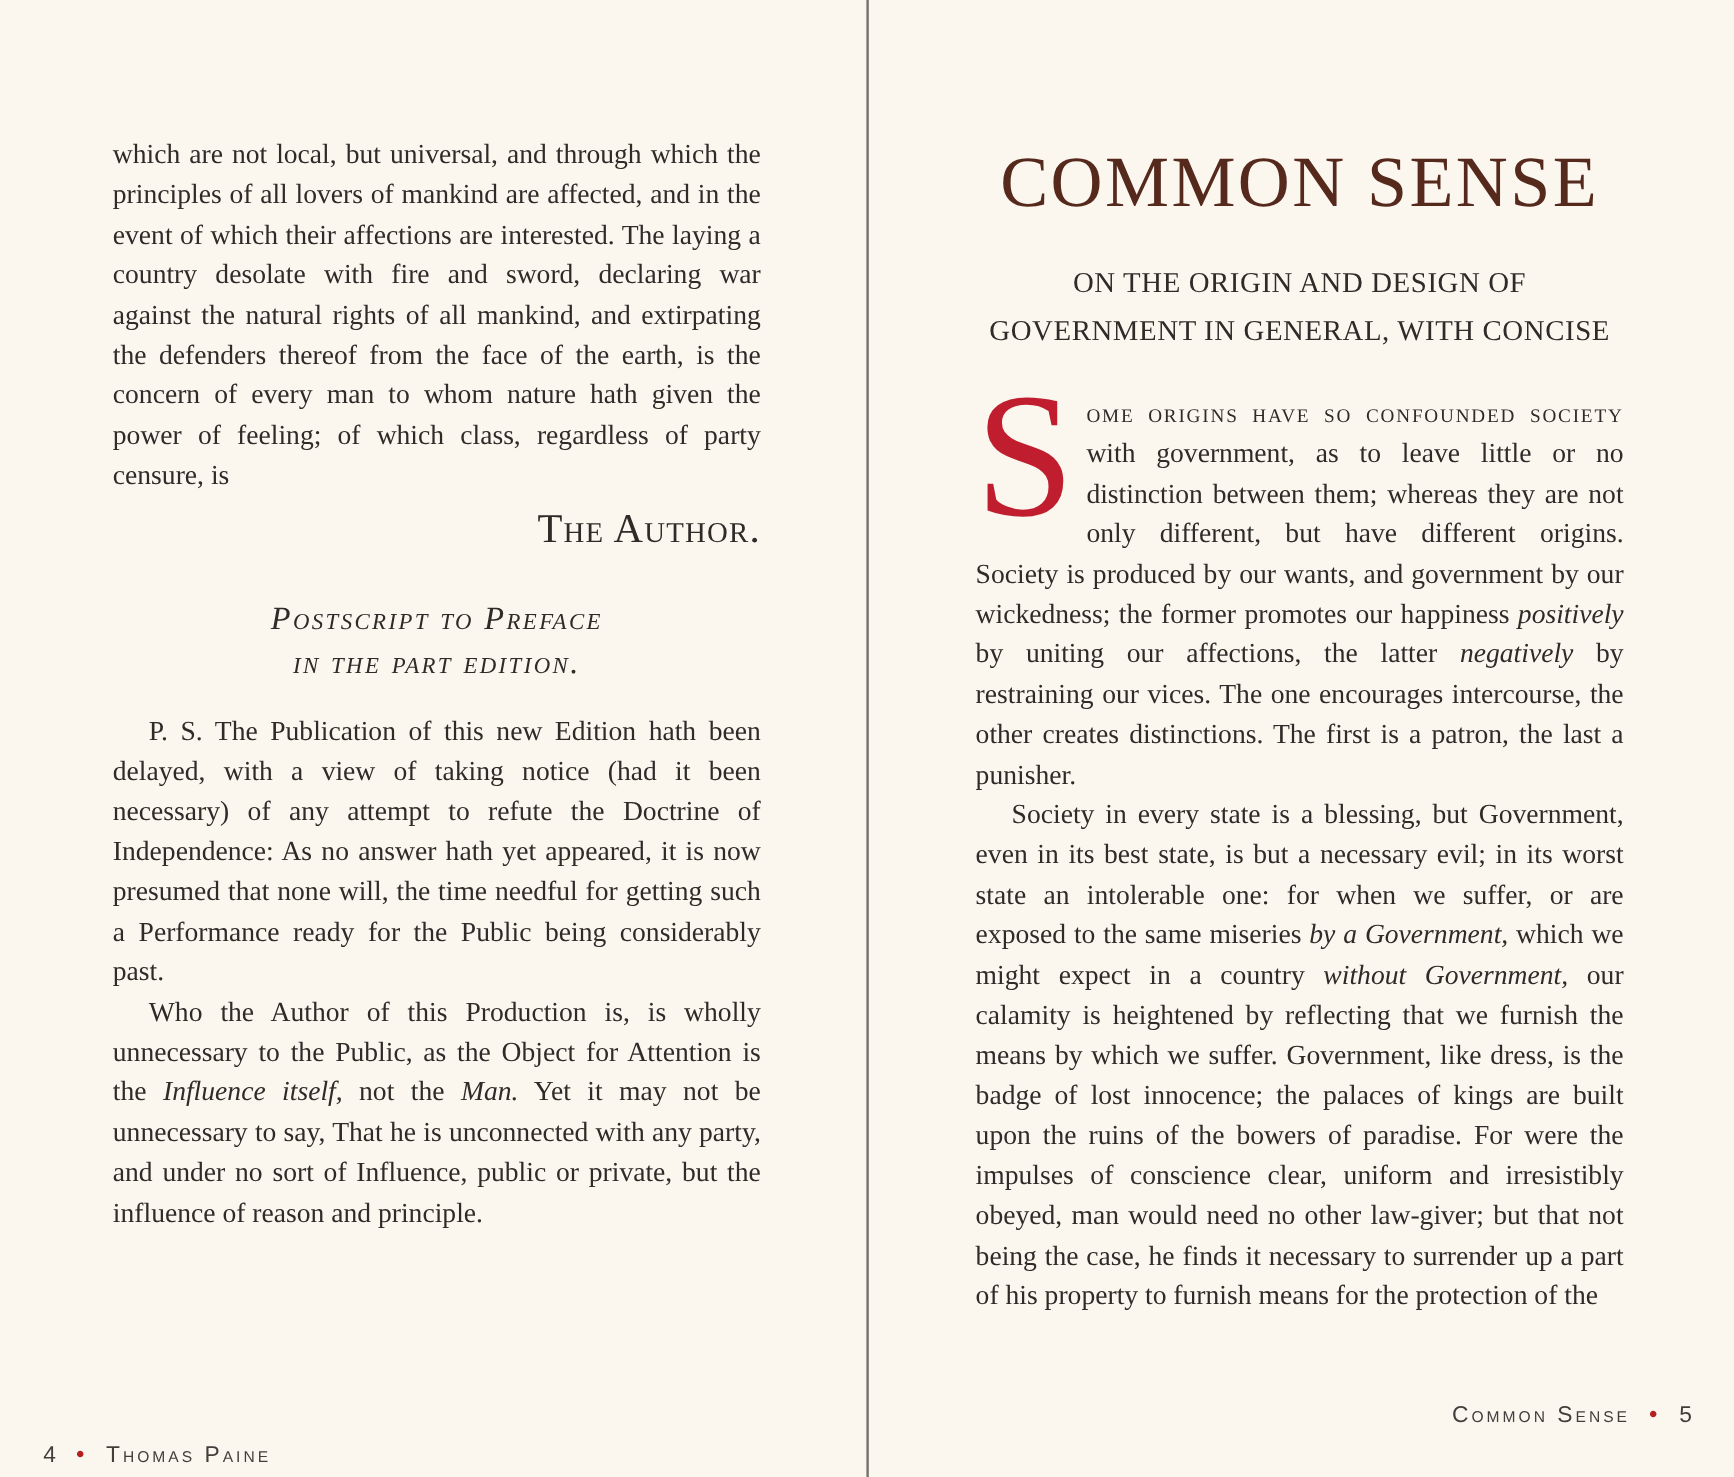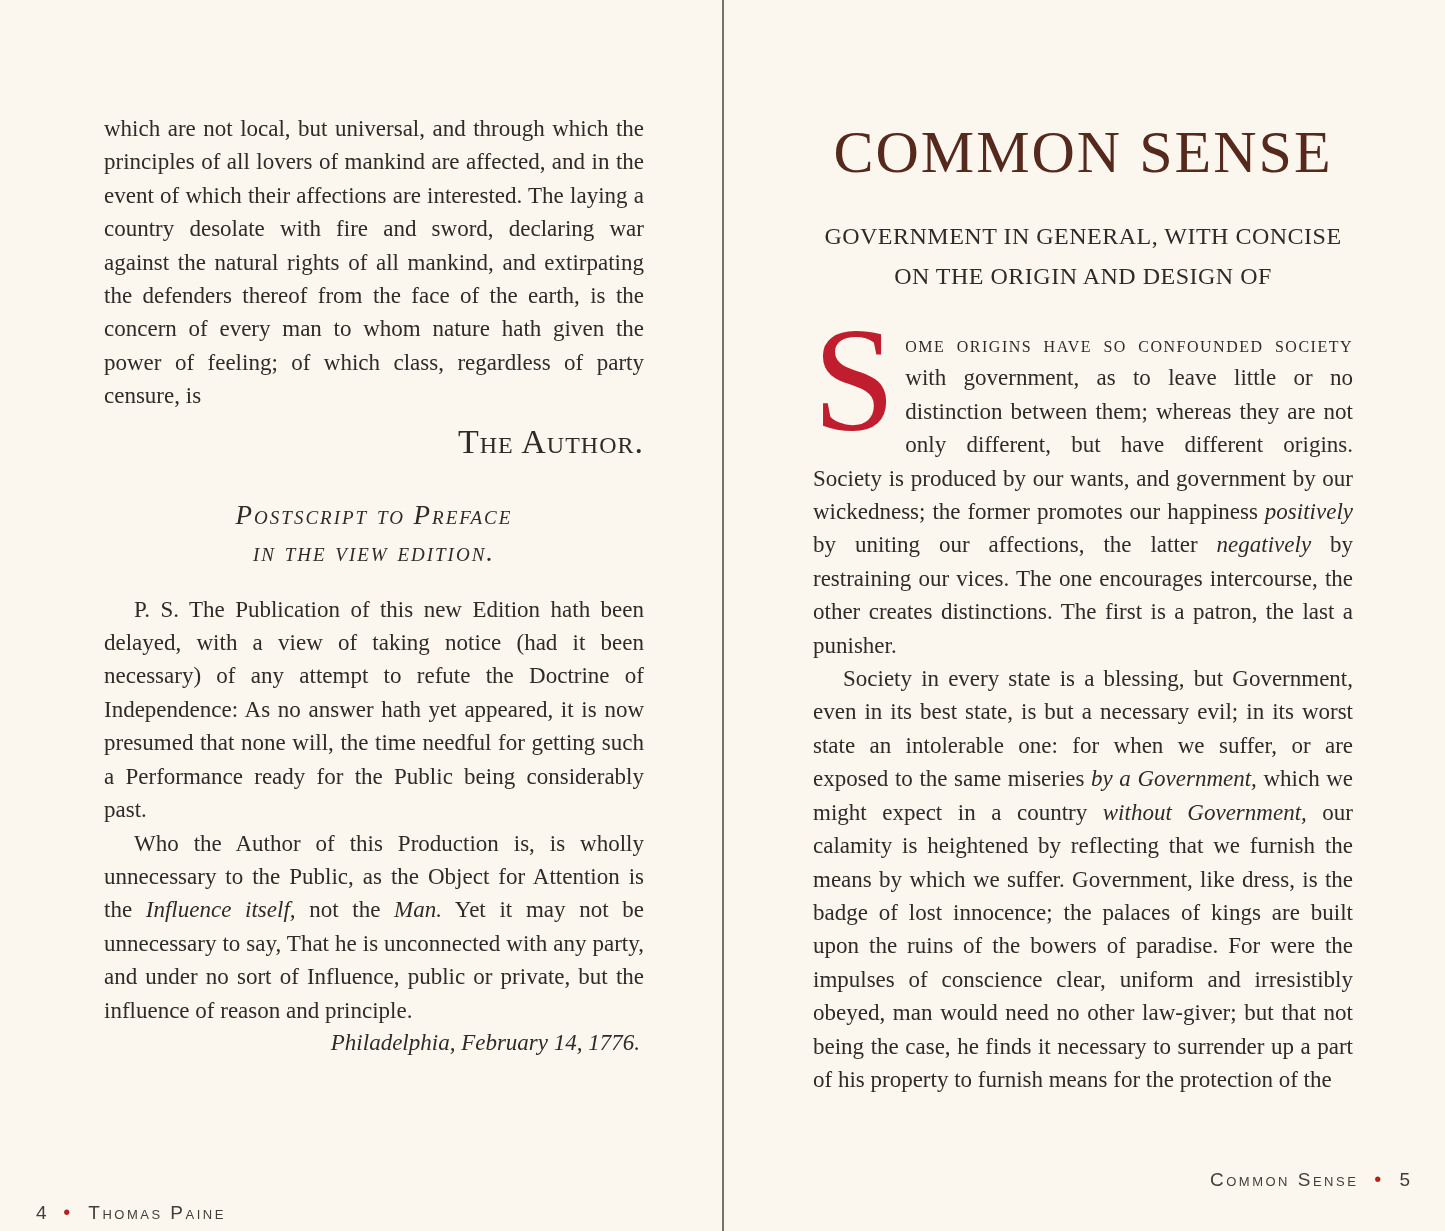--- a/index.html
+++ b/index.html
@@ -19,21 +19,21 @@
     background: var(--background);
     color: var(--body_text);
     font-family: "Liberation Serif", serif;
   }
   .gutter {
     position: absolute; left: 722px; top: 0;
     width: 2px; height: 1231px;
     background: var(--divider);
   }
   .page { position: absolute; }
-  .page-left  { left: 104px;  top: 112px; width: 540px; }
+  .page-left  { left: 94px;  top: 112px; width: 540px; }
   .page-right { left: 813px; top: 118px; width: 540px; }
 
   .body-text {
     font-size: 23px;
     line-height: 33.4px;
     text-align: justify;
   }
   p { margin: 0; }
   i { font-style: italic; }
   .indent { text-indent: 30px; }
@@ -120,36 +120,35 @@
 
 <div class="gutter"></div>
 
 <div class="page page-left">
   <p class="body-text">which are not local, but universal, and through which the principles of all lovers of mankind are affected, and in the event of which their affections are interested. The laying a country desolate with fire and sword, declaring war against the natural rights of all mankind, and extirpating the defenders thereof from the face of the earth, is the concern of every man to whom nature hath given the power of feeling; of which class, regardless of party censure, is</p>
 
   <div class="author-line">The Author.</div>
 
   <div class="heading">
     <div>Postscript to Preface</div>
-    <div>in the view edition.</div>
+    <div>in the part edition.</div>
   </div>
 
   <p class="body-text indent ps-para">P. S. The Publication of this new Edition hath been delayed, with a view of taking notice (had it been necessary) of any attempt to refute the Doctrine of Independence: As no answer hath yet appeared, it is now presumed that none will, the time needful for getting such a Performance ready for the Public being considerably past.</p>
 
   <p class="body-text indent"><span>Who the Author of this Production is, is wholly unnecessary to the Public, as the Object for Attention is the </span><i>Influence itself,</i><span> not the </span><i>Man.</i><span> Yet it may not be unnecessary to say, That he is unconnected with any party, and under no sort of Influence, public or private, but the influence of reason and principle.</span></p>
 
-  <div class="dateline">Philadelphia, February 14, 1776.</div>
 </div>
 
 <div class="page page-right">
   <h1 class="chapter-title">COMMON SENSE</h1>
 
   <div class="chapter-subtitle">
+    <div>ON THE ORIGIN AND DESIGN OF</div>
     <div>GOVERNMENT IN GENERAL, WITH CONCISE</div>
-    <div>ON THE ORIGIN AND DESIGN OF</div>
   </div>
 
   <div class="rp-body">
     <p class="body-text">
       <span class="dropcap">S</span>
       <span class="lead-sc">ome origins have so confounded society</span>
       <span><span> with government, as to leave little or no distinction between them; whereas they are not only different, but have different origins. Society is produced by our wants, and government by our wickedness; the former promotes our happiness </span><i>positively</i><span> by uniting our affections, the latter </span><i>negatively</i><span> by restraining our vices. The one encourages intercourse, the other creates distinctions. The first is a patron, the last a punisher.</span></span>
     </p>
     <p class="body-text indent"><span>Society in every state is a blessing, but Government, even in its best state, is but a necessary evil; in its worst state an intolerable one: for when we suffer, or are exposed to the same miseries </span><i>by a Government,</i><span> which we might expect in a country </span><i>without Government,</i><span> our calamity is heightened by reflecting that we furnish the means by which we suffer. Government, like dress, is the badge of lost innocence; the palaces of kings are built upon the ruins of the bowers of paradise. For were the impulses of conscience clear, uniform and irresistibly obeyed, man would need no other law-giver; but that not being the case, he finds it necessary to surrender up a part of his property to furnish means for the protection of the</span></p>
   </div>

